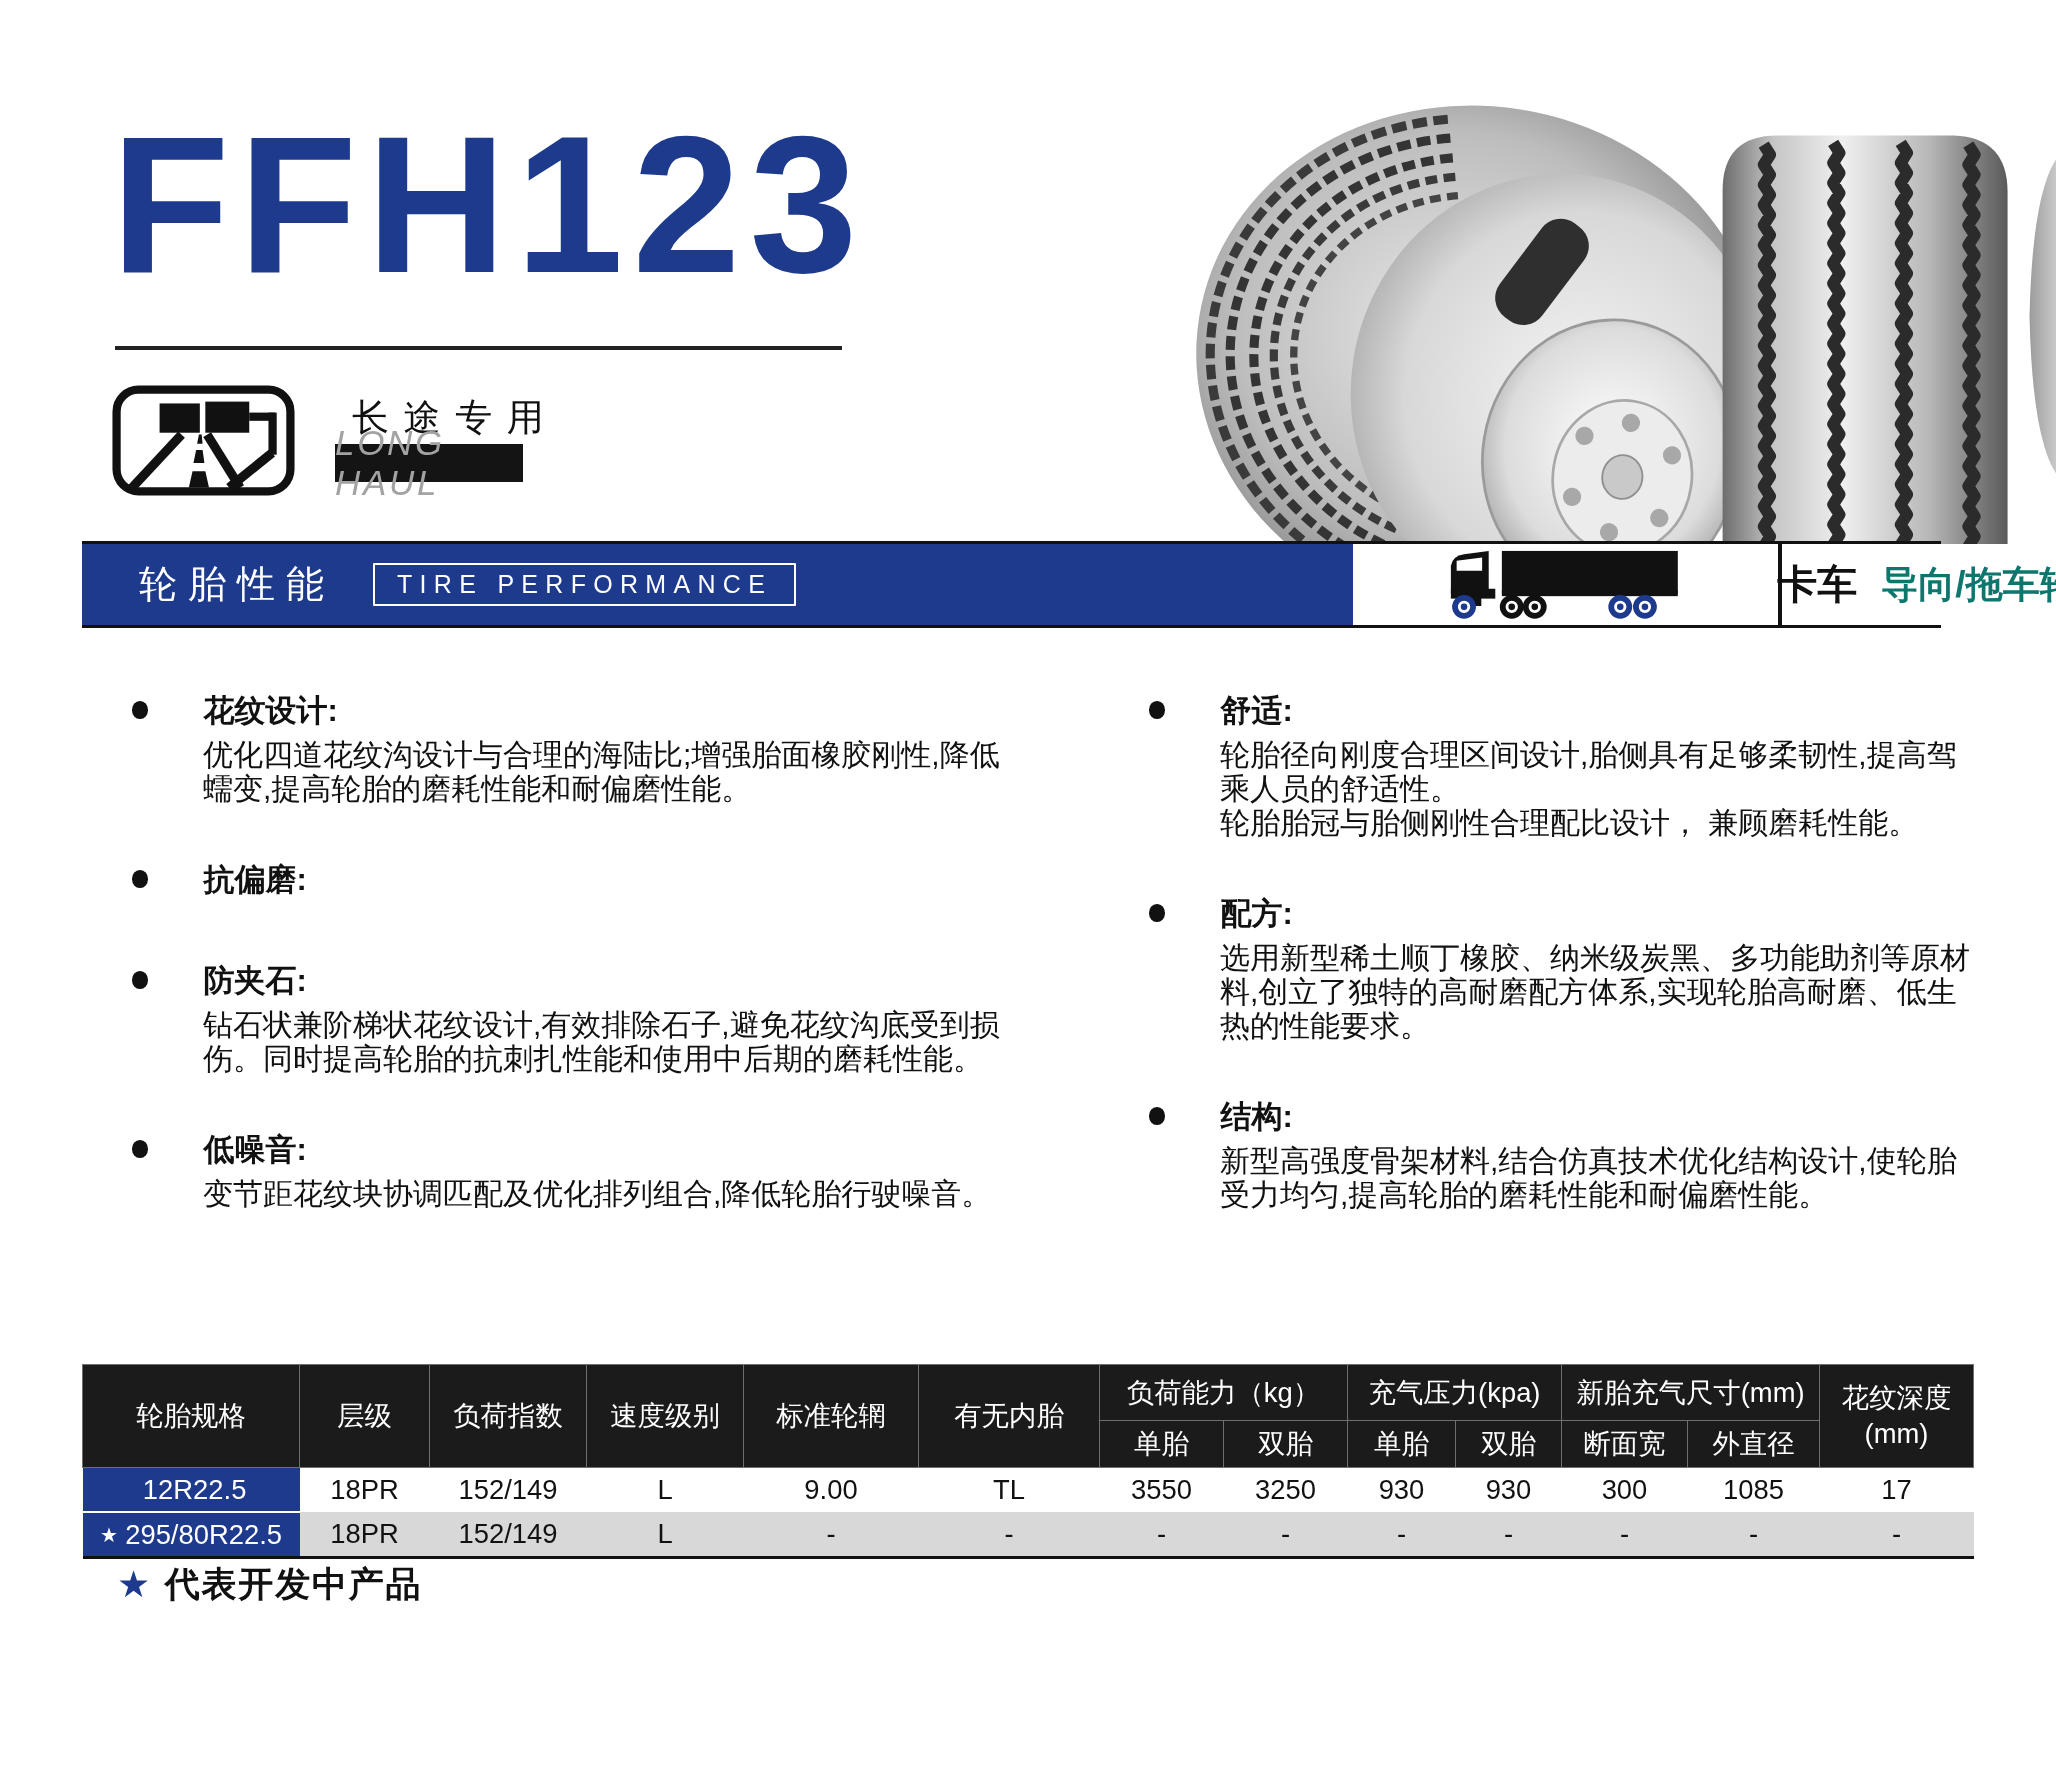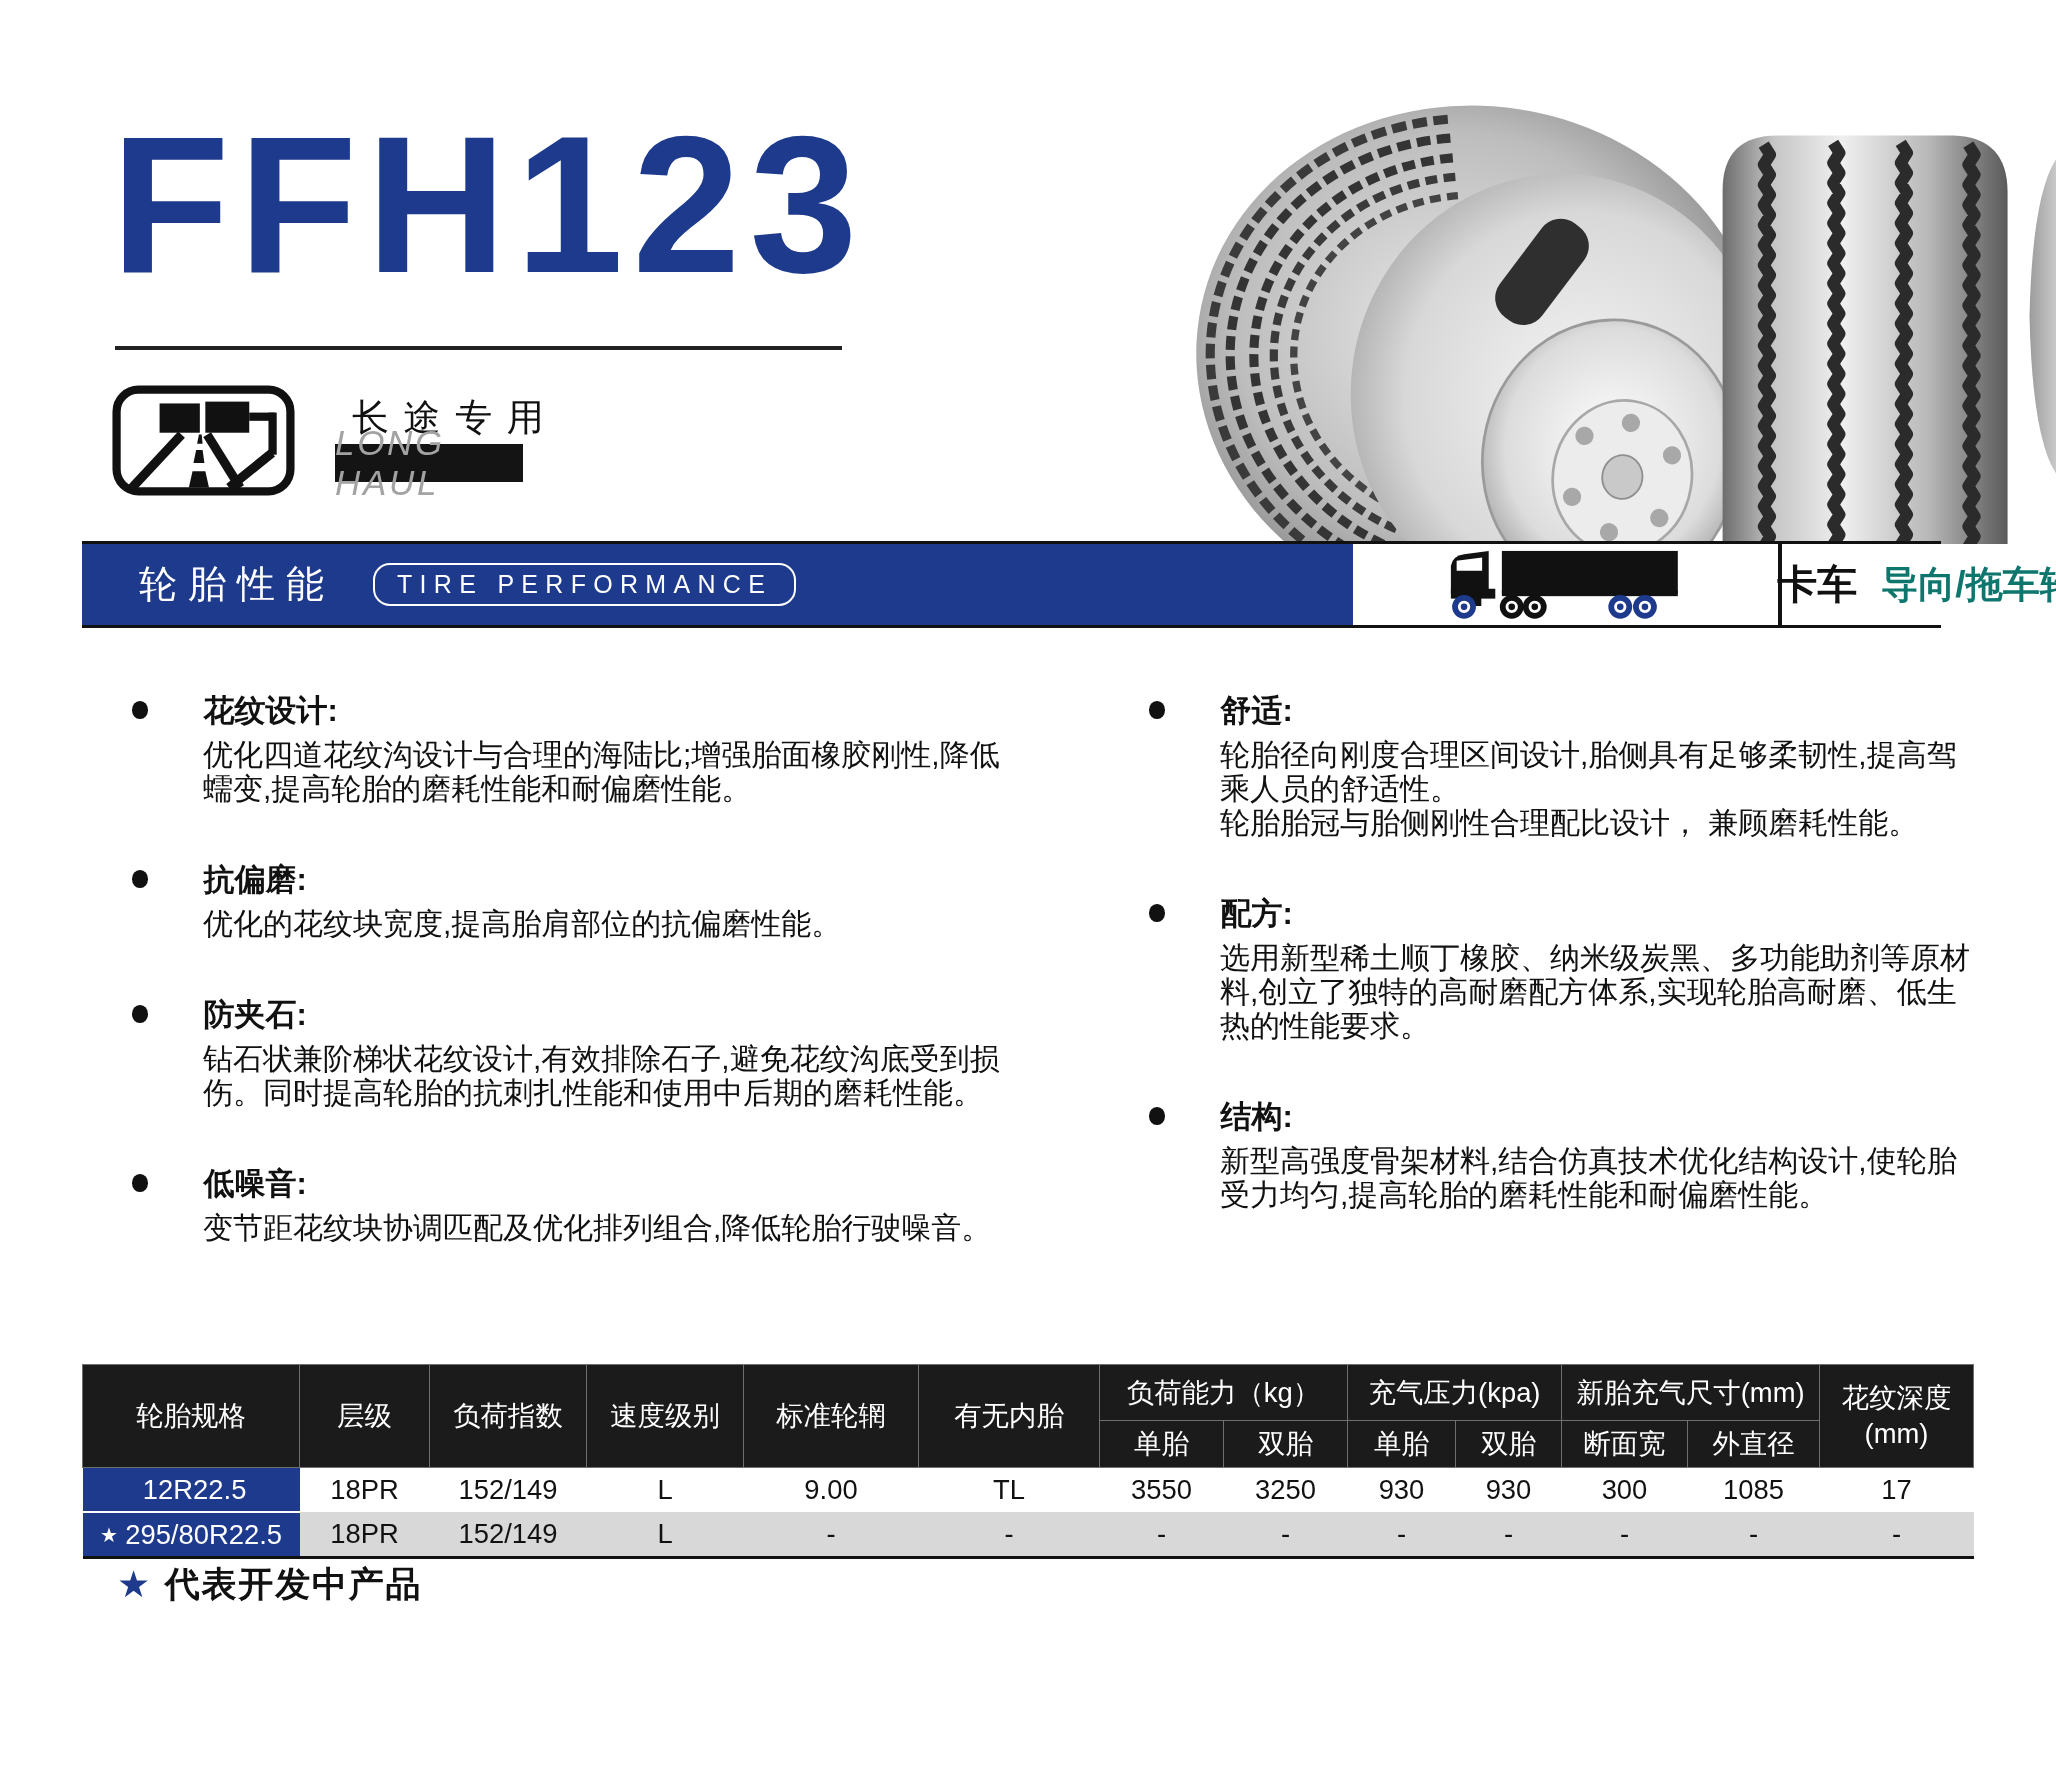--- a/index.html
+++ b/index.html
@@ -28,21 +28,21 @@
   
   .banner-row{
     position:absolute;left:82px;top:541px;width:1859px;height:87px;z-index:3;
     display:flex;border-top:3.7px solid #111;border-bottom:3.7px solid #111;box-sizing:border-box;
   }
   .banner-blue{
     width:1271px;background:#1e3a8c;display:flex;align-items:center;box-sizing:border-box;flex:none;
   }
   .banner-title-cn{color:#fff;font-size:38px;letter-spacing:11px;margin-left:57px;font-weight:500;}
   .banner-title-en{
-    margin-left:38px;border:2.7px solid #fff;border-radius:17px;padding:4.6px 22px;
+    margin-left:38px;border:2.7px solid #fff;border-radius:1px;padding:4.6px 22px;
     color:#fff;font-size:25px;letter-spacing:7.3px;font-weight:400;white-space:nowrap;
   }
   .banner-truck{
     width:429px;background:#fff;border-right:4.6px solid #111;box-sizing:border-box;flex:none;
     display:flex;align-items:center;justify-content:center;
   }
   .banner-vehicle{
     width:331px;background:#fff;border-right:4.6px solid #111;box-sizing:border-box;flex:none;
     display:flex;align-items:center;justify-content:center;white-space:nowrap;
   }
@@ -217,21 +217,20 @@
         <span class="bullet-dot"></span>
         <span class="feature-title">花纹设计:</span>
       </div>
       <div class="feature-body">优化四道花纹沟设计与合理的海陆比;增强胎面橡胶刚性,降低蠕变,提高轮胎的磨耗性能和耐偏磨性能。</div>
     </div>
     <div class="feature">
       <div class="feature-head">
         <span class="bullet-dot"></span>
         <span class="feature-title">抗偏磨:</span>
       </div>
-      <div class="feature-body">优化的花纹块宽度,提高胎肩部位的抗偏磨性能。</div>
     </div>
     <div class="feature">
       <div class="feature-head">
         <span class="bullet-dot"></span>
         <span class="feature-title">防夹石:</span>
       </div>
       <div class="feature-body">钻石状兼阶梯状花纹设计,有效排除石子,避免花纹沟底受到损伤。同时提高轮胎的抗刺扎性能和使用中后期的磨耗性能。</div>
     </div>
     <div class="feature">
       <div class="feature-head">

